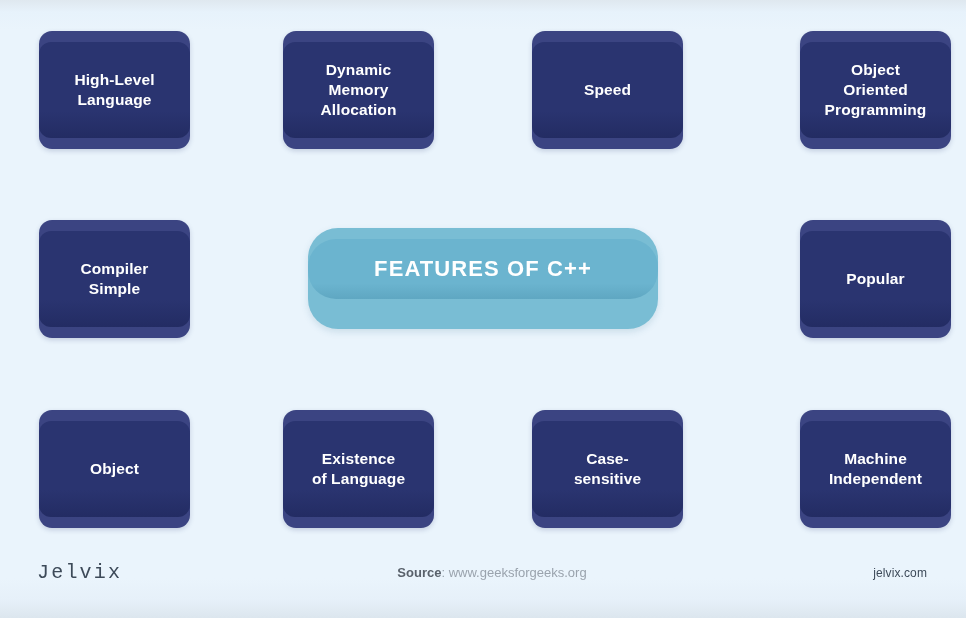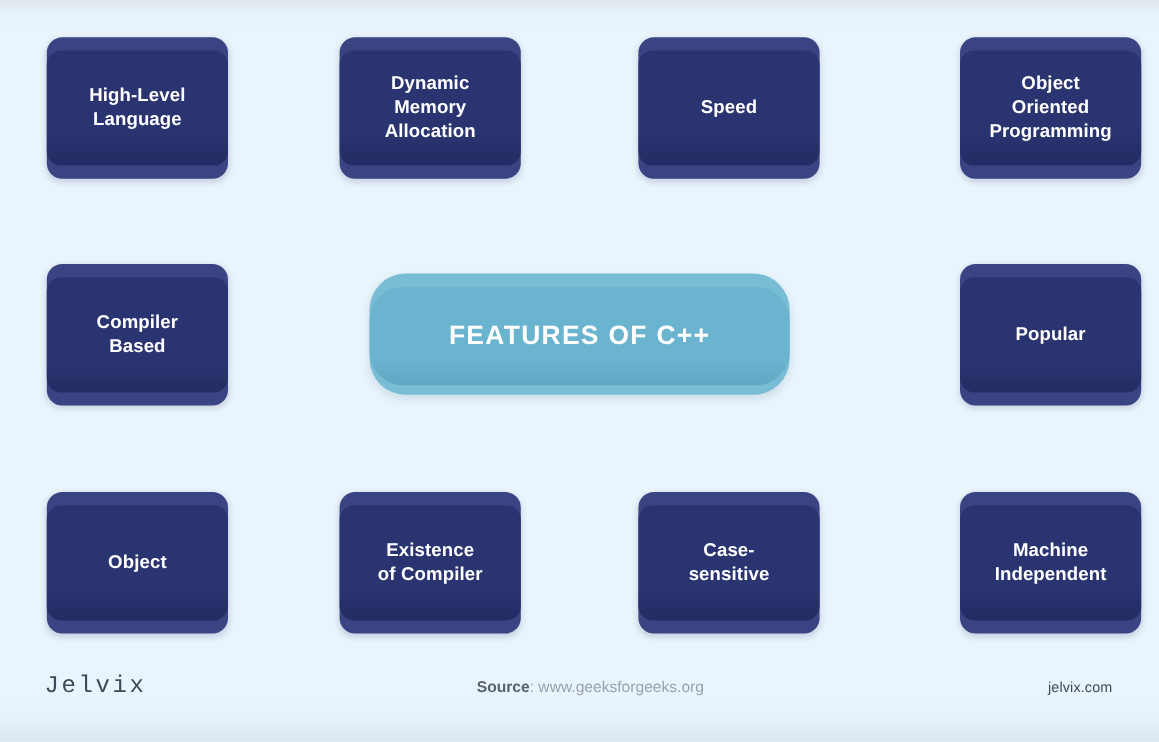--- a/index.html
+++ b/index.html
@@ -84,21 +84,21 @@
     border-radius: 30px;
     background: #79bdd4;             
     box-shadow: 0 3px 7px rgba(60,120,150,0.18);
     box-sizing: border-box;
   }
   .center-pill .pill-inner {
     position: absolute;
     left: 0;
     right: 0;
     top: 11px;
-    height: 82px;
+    height: 60px;
     border-radius: 28px;
     background: linear-gradient(to bottom, #6bb4cf 0%, #6bb4cf 74%, #5fa7c2 100%);
     display: flex;
     align-items: center;
     justify-content: center;
     box-sizing: border-box;
   }
   .center-pill .pill-label {
     color: #ffffff;
     font-size: 22px;
@@ -182,21 +182,21 @@
     <div class="inner">
       <span class="label">Object
 Oriented
 Programming</span>
     </div>
   </div>
 
   <div class="card r2 c1">
     <div class="inner">
       <span class="label">Compiler
-Based</span>
+Simple</span>
     </div>
   </div>
 
   <div class="center-pill">
     <div class="pill-inner">
       <span class="pill-label">FEATURES OF C++</span>
     </div>
   </div>
 
   <div class="card r2 c4">
@@ -207,21 +207,21 @@
 
   <div class="card r3 c1">
     <div class="inner">
       <span class="label">Object</span>
     </div>
   </div>
 
   <div class="card r3 c2">
     <div class="inner">
       <span class="label">Existence
-of Compiler</span>
+of Language</span>
     </div>
   </div>
 
   <div class="card r3 c4">
     <div class="inner">
       <span class="label">Machine
 Independent</span>
     </div>
   </div>
 

